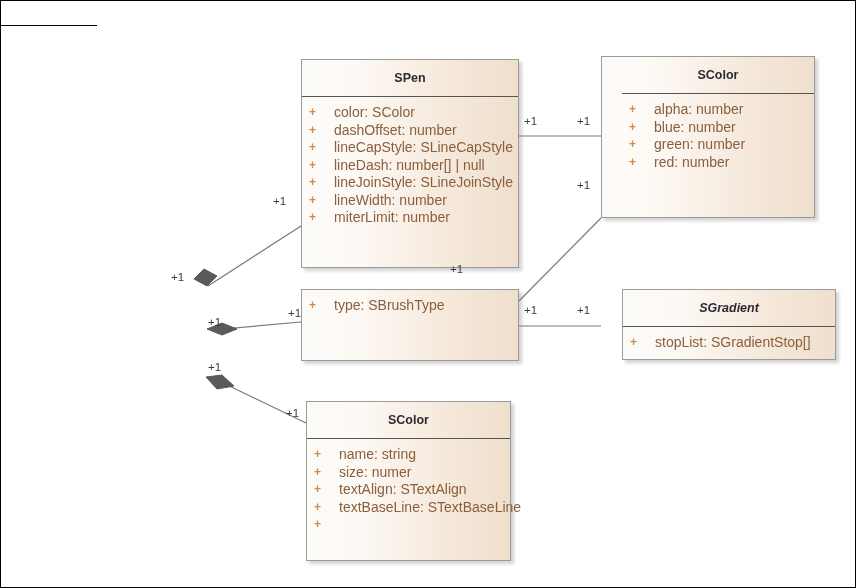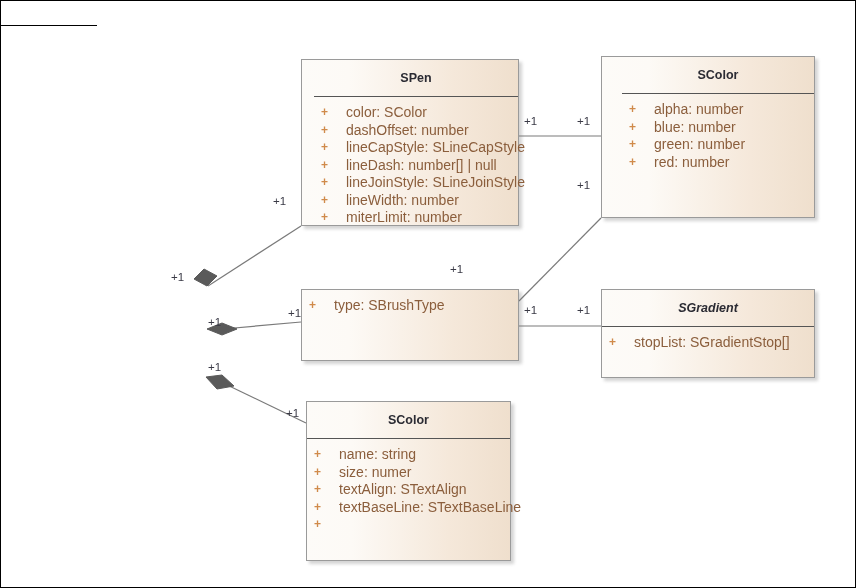--- a/index.html
+++ b/index.html
@@ -129,25 +129,25 @@
     font-weight: bold;
     font-size: 12px;
     flex: 0 0 auto;
   }
   .attr-text {
     color: #8b5e3c;
     font-size: 14px;
   }
 
   
-  #box-spen     { left: 300px; top: 58px;  width: 218px; height: 167px; padding-left: 12px; }
+  #box-spen     { left: 300px; top: 58px;  width: 218px; height: 209px; }
   #box-scolor   { left: 600px; top: 55px;  width: 214px; height: 162px; padding-left: 20px; }
   #box-spainter { left: 40px;  top: 293px; width: 165px; height: 105px; }
   #box-sbrush   { left: 300px; top: 288px; width: 218px; height: 72px; }
-  #box-sgradient{ left: 600px; top: 288px; width: 214px; height: 89px; }
+  #box-sgradient{ left: 621px; top: 288px; width: 214px; height: 71px; }
   #box-sfont    { left: 305px; top: 400px; width: 205px; height: 160px; }
 
   
   .edge-layer {
     position: absolute;
     left: 0; top: 0;
     width: 856px; height: 588px;
     z-index: 10;
     pointer-events: none;
   }

